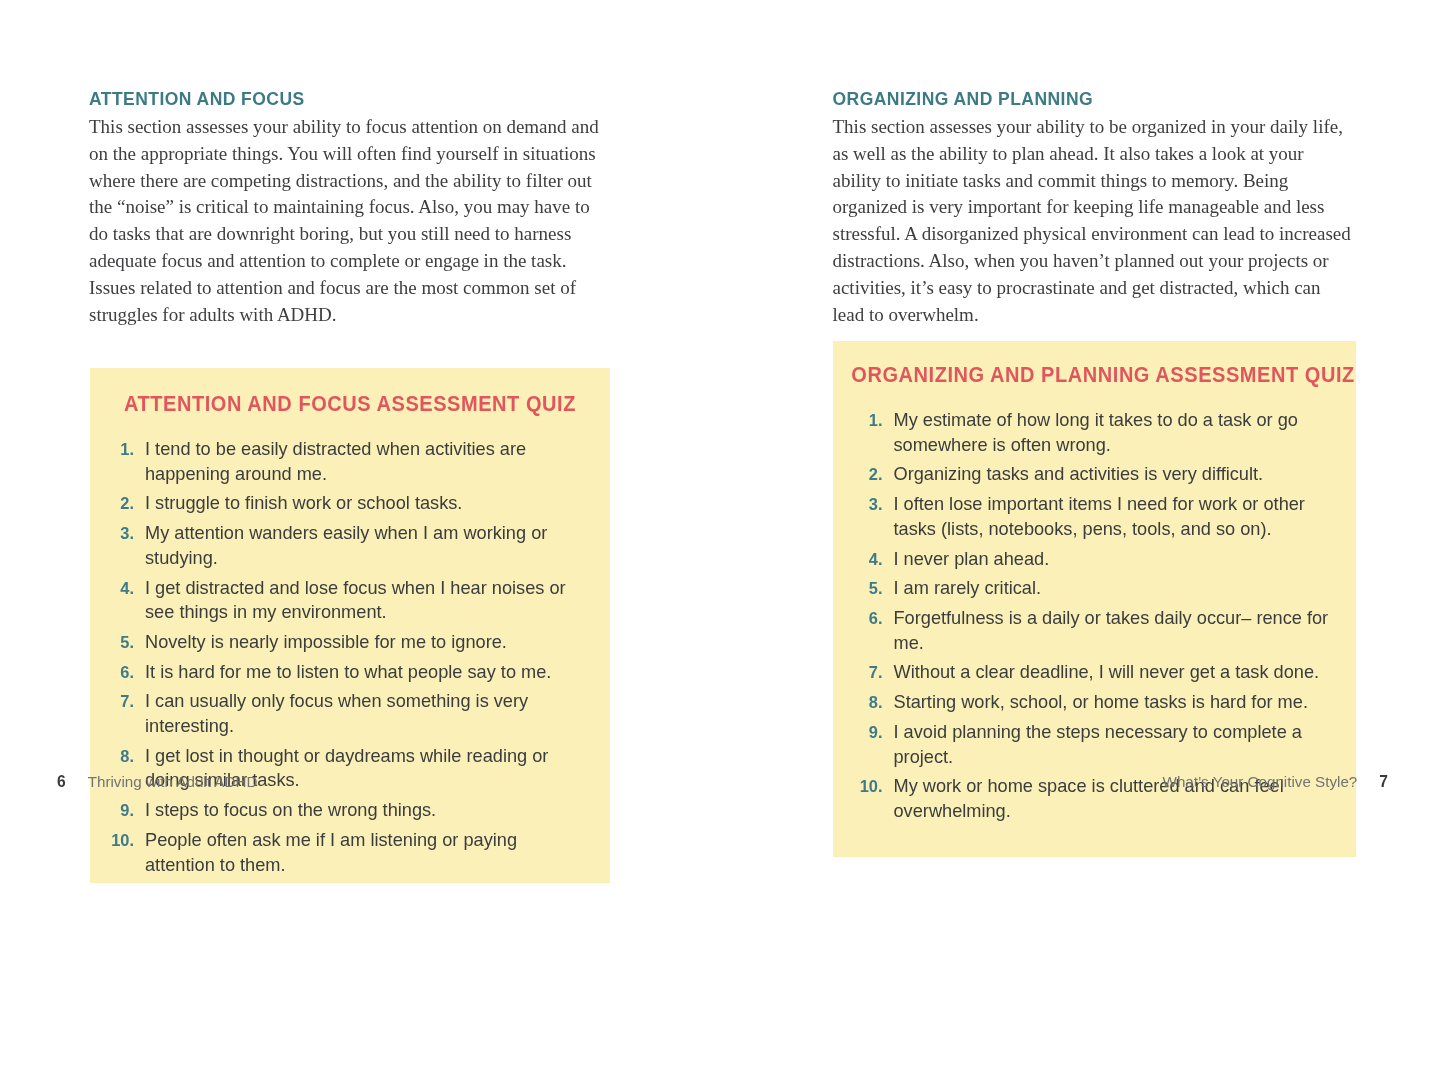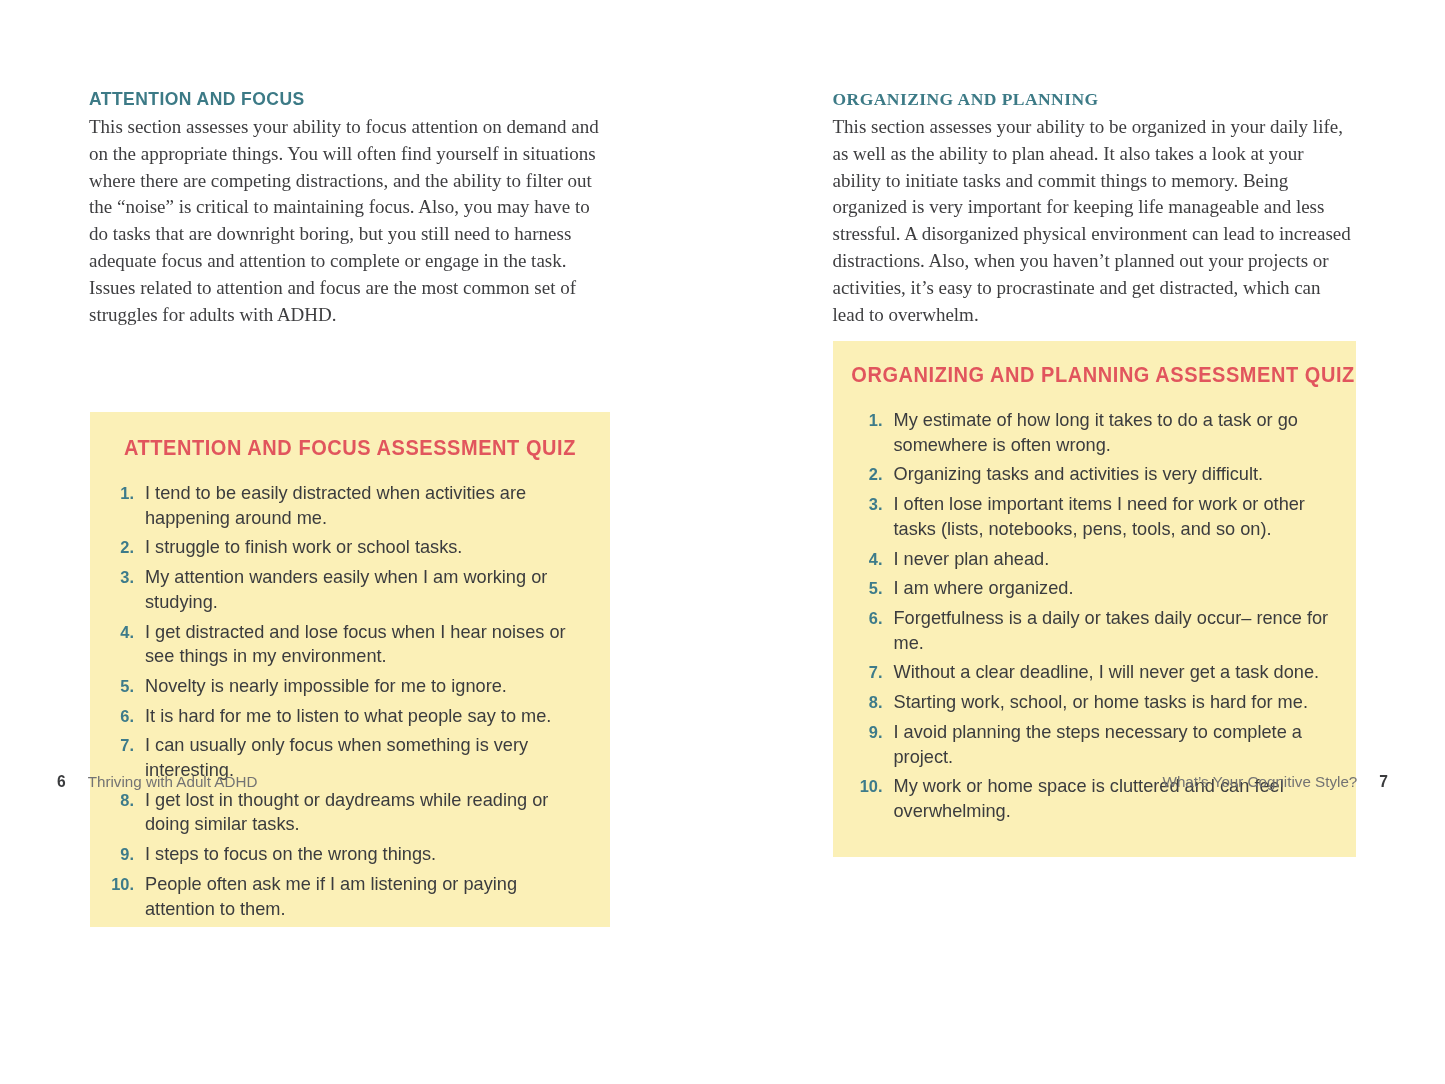--- a/index.html
+++ b/index.html
@@ -144,21 +144,21 @@
 <body>
 
 <div class="spread">
 
   <div class="page page-left">
 
     <div class="section-heading" style="left: 89px; top: 89px;">ATTENTION AND FOCUS</div>
 
     <div class="intro" style="left: 89px; top: 114px; width: 522px;">This section assesses your ability to focus attention on demand and on the appropriate things. You will often find yourself in situations where there are competing distractions, and the ability to filter out the “noise” is critical to maintaining focus. Also, you may have to do tasks that are downright boring, but you still need to harness adequate focus and attention to complete or engage in the task. Issues related to attention and focus are the most common set of struggles for adults with ADHD.</div>
 
-    <div class="quiz-box" style="left: 90px; top: 368px; width: 520px; height: 515px; margin-top: 44px;">
+    <div class="quiz-box" style="left: 90px; top: 368px; width: 520px; height: 515px;">
 
       <div class="quiz-title" style="margin-top: 24px;">ATTENTION AND FOCUS ASSESSMENT QUIZ</div>
 
       <ul class="quiz-list" style="margin-top: 20px; padding-left: 16px; padding-right: 34px;">
 
         <li class="quiz-item">
           <span class="quiz-num">1.</span>
           <span class="quiz-text">I tend to be easily distracted when activities are happening around me.</span>
         </li>
         <li class="quiz-item">
@@ -201,21 +201,21 @@
     </div>
 
     <div class="footer footer-left">
       <span class="footer-page-num">6</span>
       <span class="footer-label">Thriving with Adult ADHD</span>
     </div>
   </div>
 
   <div class="page page-right">
 
-    <div class="section-heading" style="left: 110px; top: 89px; font-family: Liberation Serif, serif;">ORGANIZING AND PLANNING</div>
+    <div class="section-heading" style="left: 110px; top: 89px;">ORGANIZING AND PLANNING</div>
 
     <div class="intro" style="left: 110px; top: 114px; width: 522px;">This section assesses your ability to be organized in your daily life, as well as the ability to plan ahead. It also takes a look at your ability to initiate tasks and commit things to memory. Being organized is very important for keeping life manageable and less stressful. A disorganized physical environment can lead to increased distractions. Also, when you haven’t planned out your projects or activities, it’s easy to procrastinate and get distracted, which can lead to overwhelm.</div>
 
     <div class="quiz-box" style="left: 110px; top: 341px; width: 523px; height: 516px;">
 
       <div class="quiz-title" style="margin-top: 22px;">ORGANIZING AND PLANNING ASSESSMENT QUIZ</div>
 
       <ul class="quiz-list" style="margin-top: 20px; padding-left: 24px; padding-right: 22px;">
 
         <li class="quiz-item">
@@ -229,21 +229,21 @@
         <li class="quiz-item">
           <span class="quiz-num">3.</span>
           <span class="quiz-text">I often lose important items I need for work or other tasks (lists, notebooks, pens, tools, and so on).</span>
         </li>
         <li class="quiz-item">
           <span class="quiz-num">4.</span>
           <span class="quiz-text">I never plan ahead.</span>
         </li>
         <li class="quiz-item">
           <span class="quiz-num">5.</span>
-          <span class="quiz-text">I am where organized.</span>
+          <span class="quiz-text">I am rarely critical.</span>
         </li>
         <li class="quiz-item">
           <span class="quiz-num">6.</span>
           <span class="quiz-text">Forgetfulness is a daily or takes daily occur– rence for me.</span>
         </li>
         <li class="quiz-item">
           <span class="quiz-num">7.</span>
           <span class="quiz-text">Without a clear deadline, I will never get a task done.</span>
         </li>
         <li class="quiz-item">

